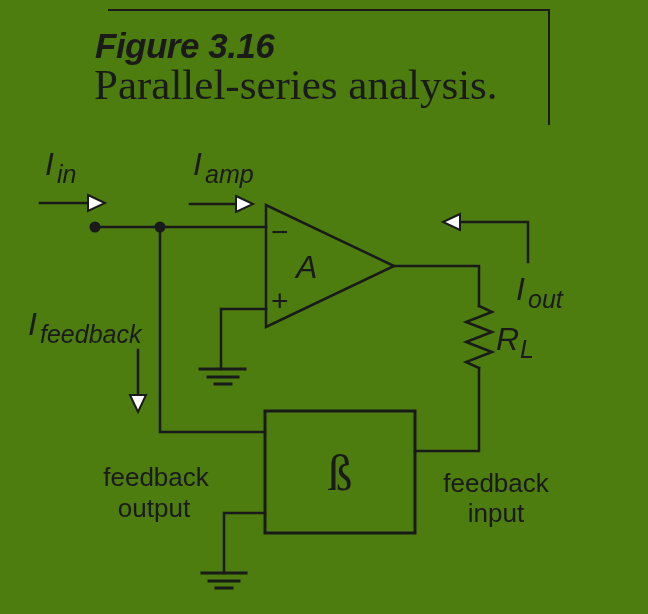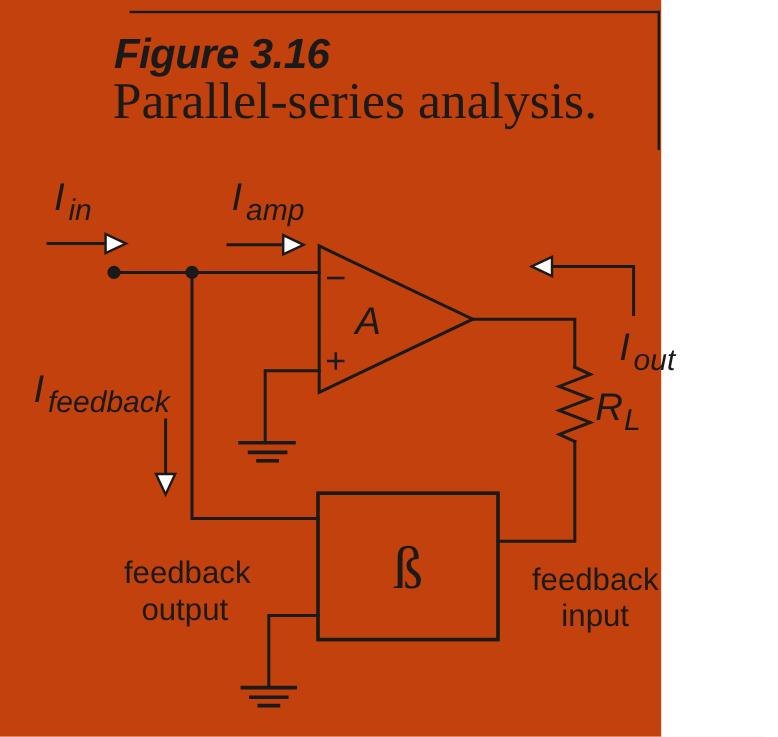--- a/index.html
+++ b/index.html
@@ -6,23 +6,23 @@
     margin: 0;
     padding: 0;
     width: 648px;
     height: 614px;
     background: #ffffff;
     overflow: hidden;
     font-family: "Liberation Sans", sans-serif;
   }
   #stage {
     position: relative;
-    width: 551px;
+    width: 648px;
     height: 614px;
-    background: #c2410c;
+    background: #4d7c0f;
     color: #1a1a1a;
   }
   .title-box {
     position: absolute;
     left: 108px;
     top: 9px;
     width: 440px;
     height: 114px;
     border-top: 2px solid #1a1a1a;
     border-right: 2px solid #1a1a1a;

